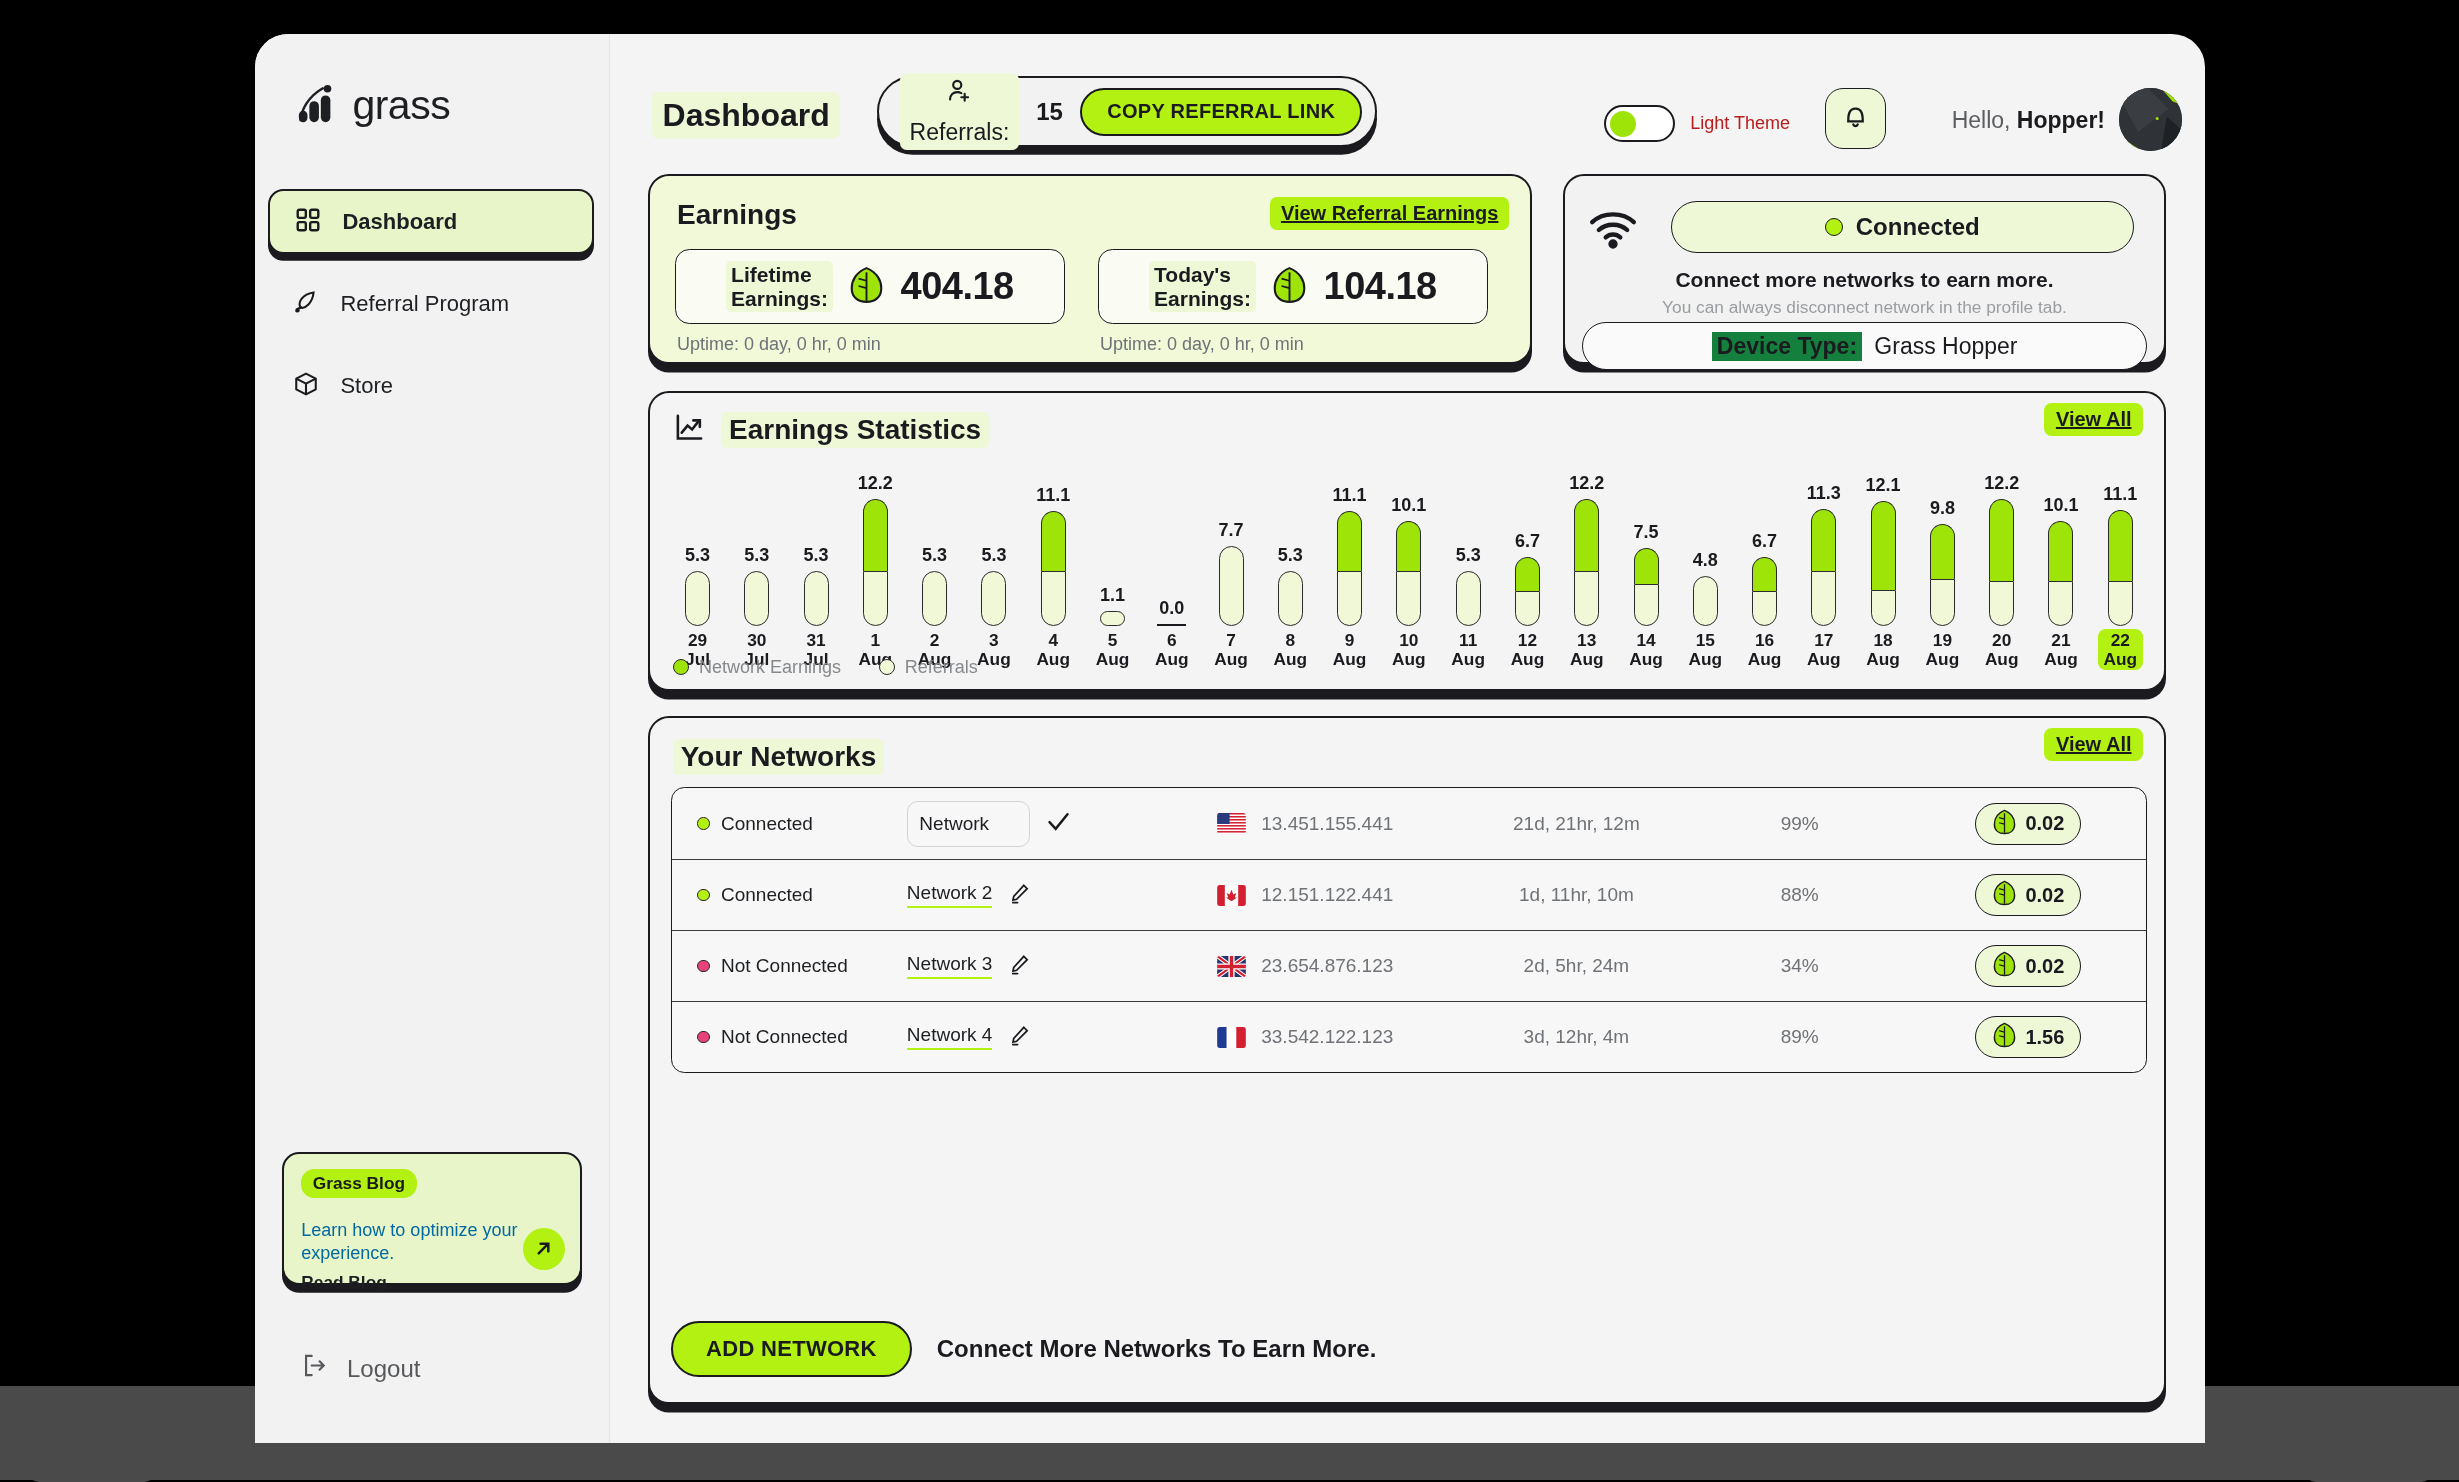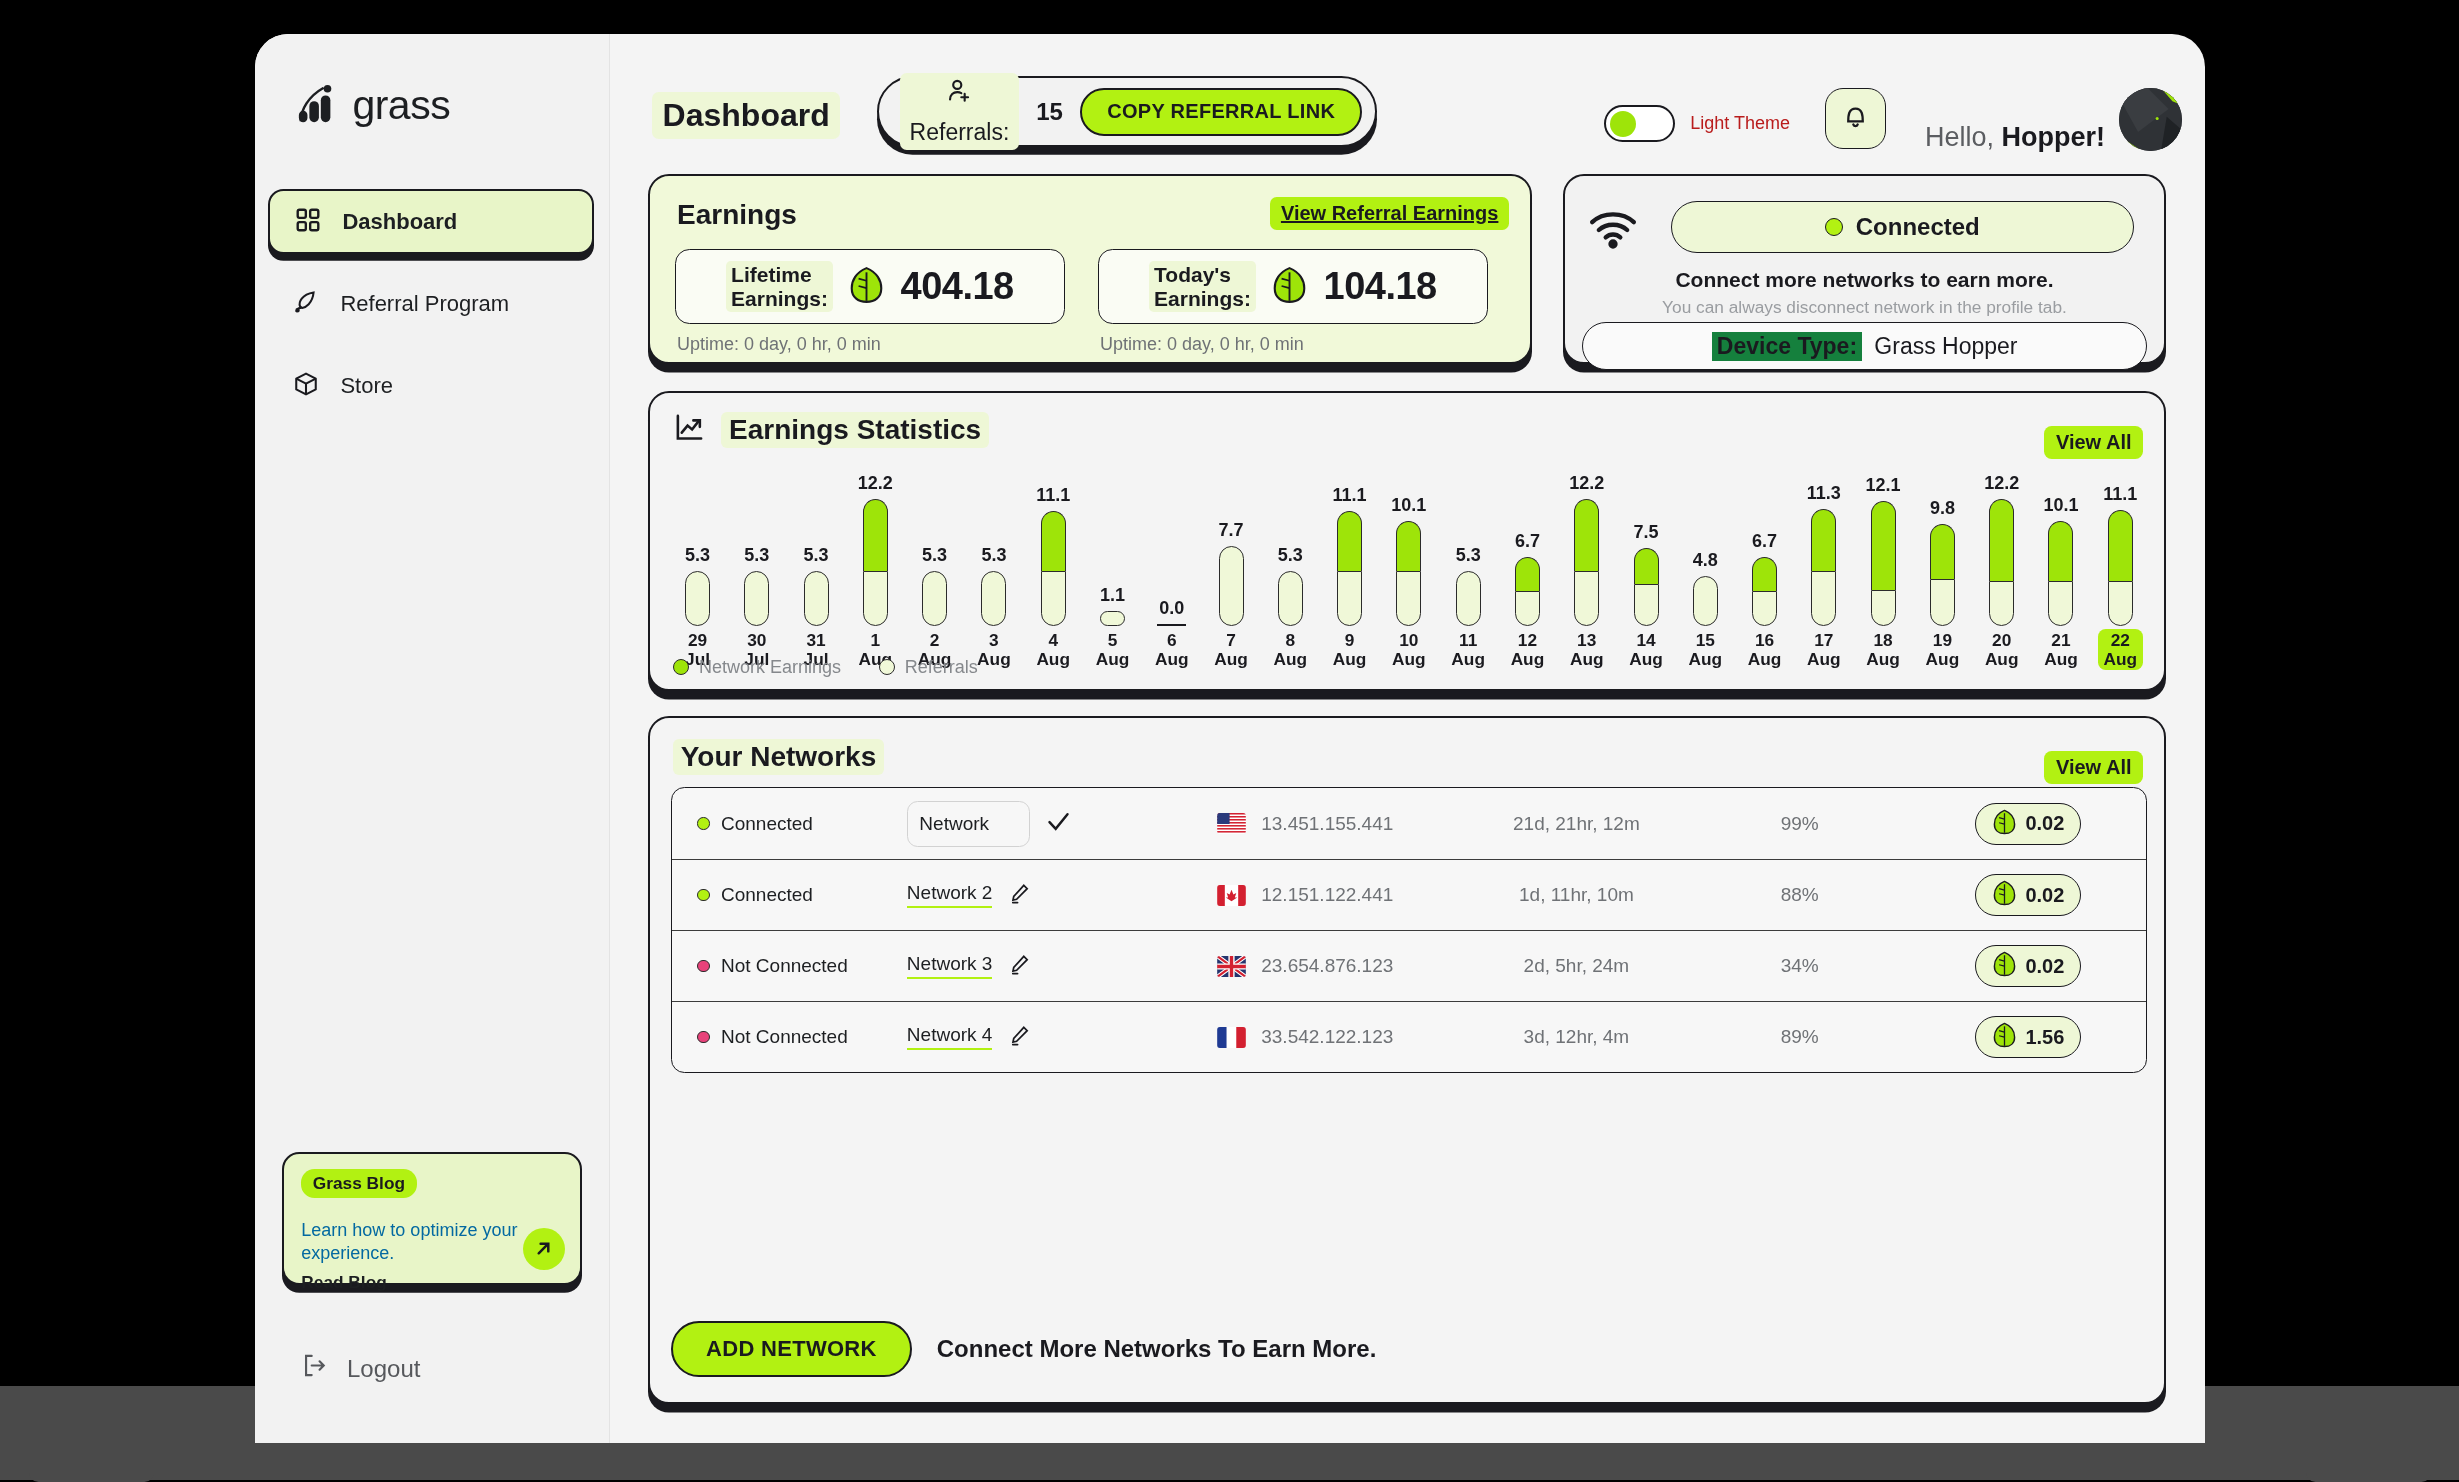--- a/index.html
+++ b/index.html
@@ -131,22 +131,22 @@
   }
   #theme-knob { width:26px; height:26px; border-radius:50%; background:#9ee409; }
   #theme-label { font-size:18px; color:#b91c1c; }
   #bell-btn {
     position:absolute; right: 319px; top: 54px;
     width:61px; height:61px; border-radius:18px;
     background:#eef7d6; border:1.9px solid #1a1a1f;
     display:flex; align-items:center; justify-content:center; cursor:pointer;
   }
   #greeting {
-    position:absolute; right: 100px; top: 88px;
-    font-size:27px; color:#5b5d61; white-space:nowrap;
+    position:absolute; right: 100px; top: 73px;
+    font-size:23px; color:#5b5d61; white-space:nowrap;
   }
   #greeting b { color:#1a1a1f; font-weight:700; }
   #avatar {
     position:absolute; right: 23px; top: 54px;
     width:63px; height:63px; border-radius:50%;
     overflow:hidden; background:#2c2f33;
   }
 
   
   .card {
@@ -221,23 +221,23 @@
   
   #chart-card {
     position:absolute; left: 38px; top: 357px;
     width: 1518px; height: 300px;
     background:#f4f4f4;
     padding: 19px 23px;
   }
   #chart-head { display:flex; align-items:center; gap:15.4px; }
   #chart-title { background:#eef7d6; font-size:28px; font-weight:700; color:#1a1a1f; padding:1.9px 7.7px; border-radius:5.8px; }
   .viewall-btn {
-    position:absolute; right: 21px; top: 33px;
+    position:absolute; right: 21px; top: 10px;
     background:#b2f112; color:#1a1a1f; font-size:20px; font-weight:700;
-    padding: 4.8px 11.5px; border-radius:7.7px; cursor:pointer;
+    padding: 4.8px 11.5px; border-radius:7.7px; text-decoration:underline; cursor:pointer;
   }
   #chart-plot {
     position:absolute; left: 21px; top: 60px;
     width: 1476px; height: 173px;
     display:flex; align-items:flex-end; justify-content:space-between;
   }
   .bar-col { width: 53px; display:flex; flex-direction:column; align-items:center; justify-content:flex-end; height: 173px; }
   .bar-val { font-size:18px; font-weight:700; color:#1a1a1f; margin-bottom:4.8px; }
   .bar-stack { width: 25px; display:flex; flex-direction:column; justify-content:flex-end; }
   .seg-top {

